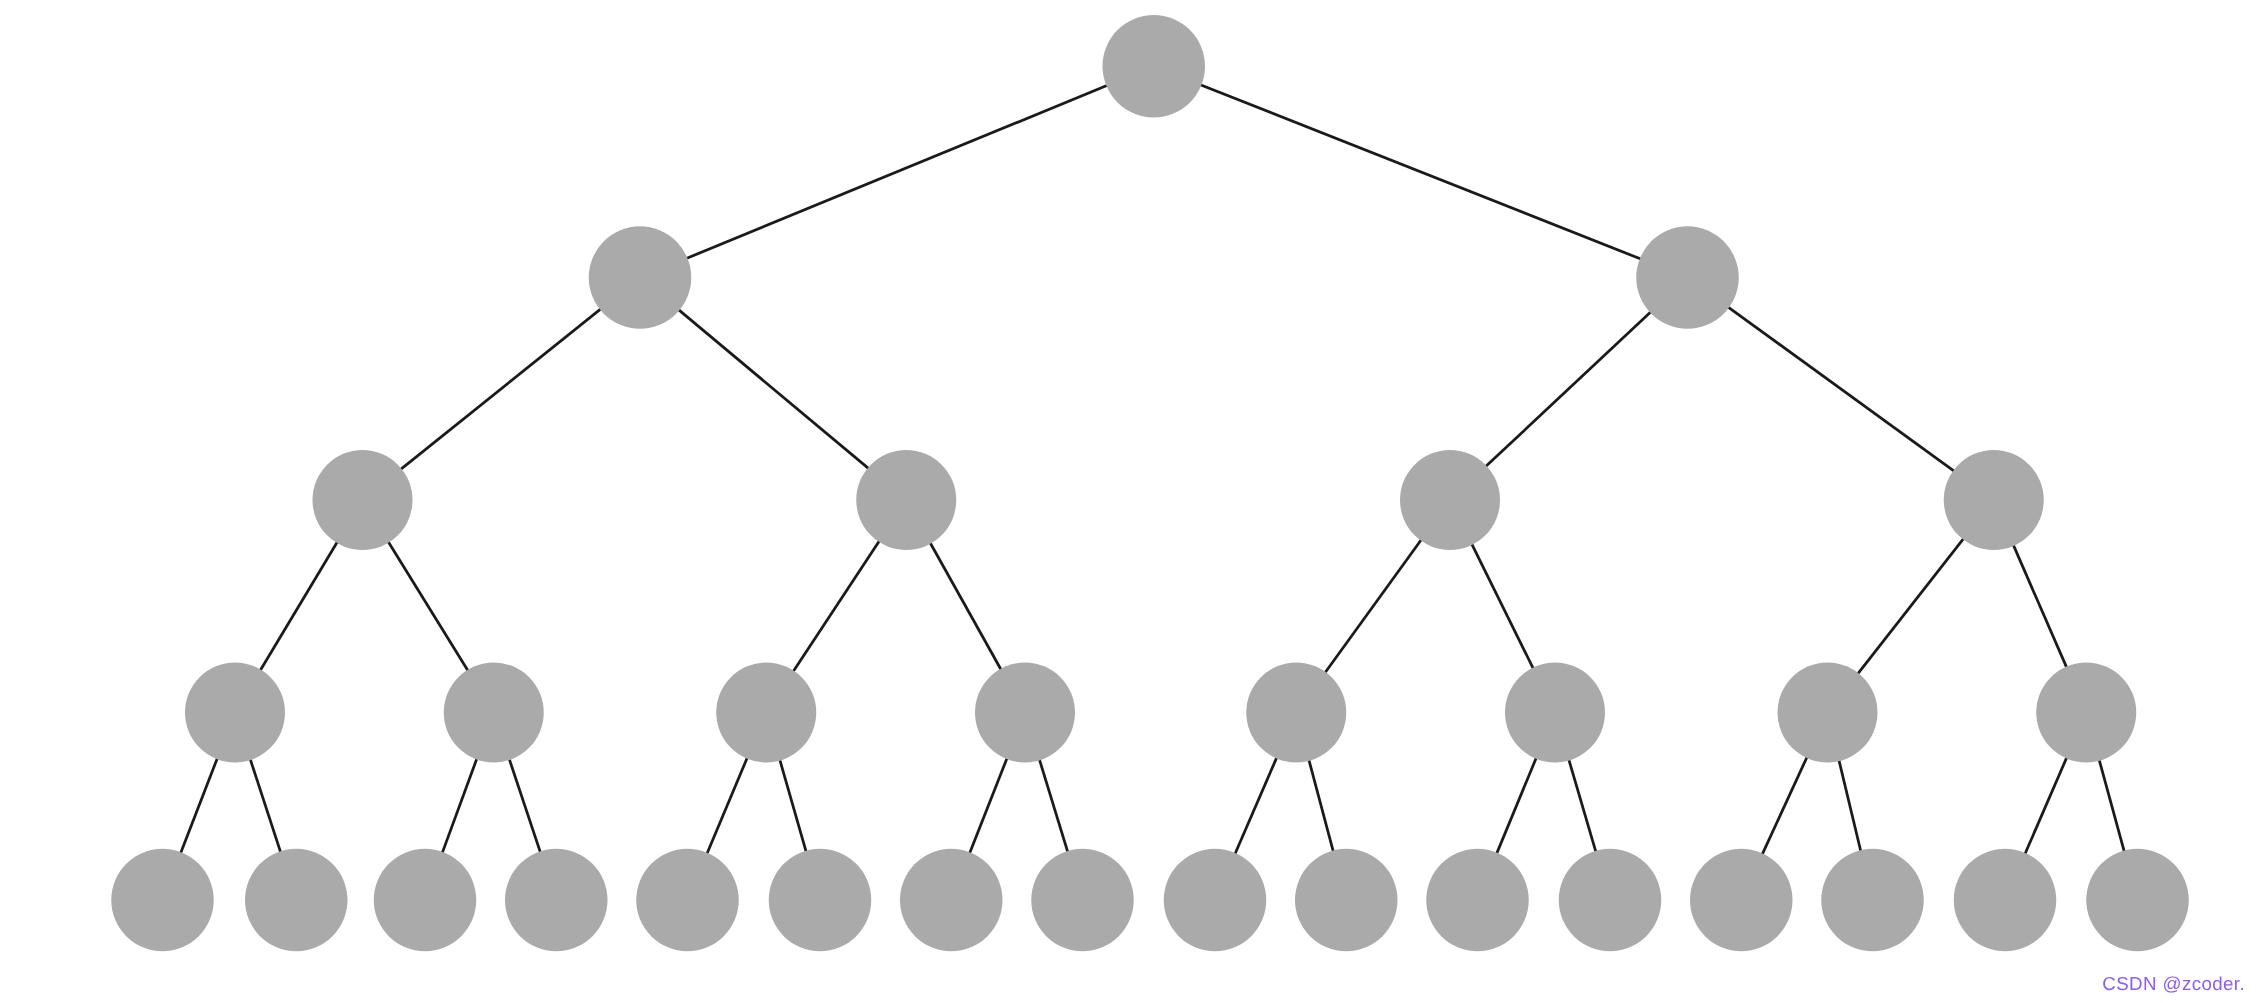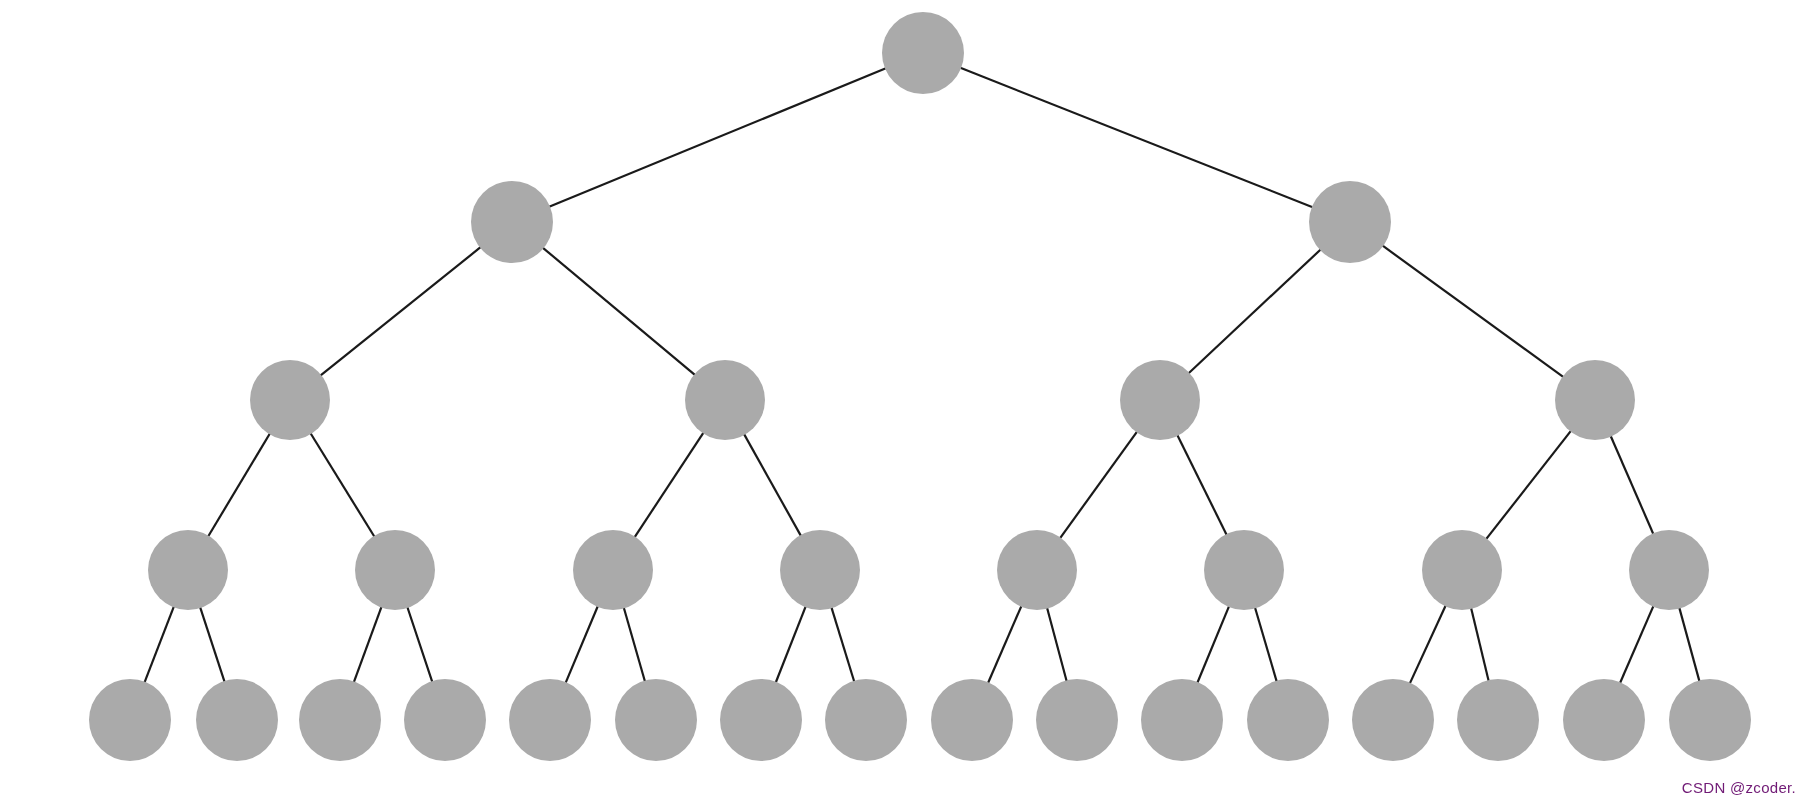--- a/index.html
+++ b/index.html
@@ -114,15 +114,15 @@
         <circle class="tree-node" cx="1077" cy="720" r="41" fill="#aaaaaa"></circle>
         <circle class="tree-node" cx="1182" cy="720" r="41" fill="#aaaaaa"></circle>
         <circle class="tree-node" cx="1288" cy="720" r="41" fill="#aaaaaa"></circle>
         <circle class="tree-node" cx="1393" cy="720" r="41" fill="#aaaaaa"></circle>
         <circle class="tree-node" cx="1498" cy="720" r="41" fill="#aaaaaa"></circle>
         <circle class="tree-node" cx="1604" cy="720" r="41" fill="#aaaaaa"></circle>
         <circle class="tree-node" cx="1710" cy="720" r="41" fill="#aaaaaa"></circle>
       </g>
   </svg>
 
-  <div id="watermark" style="color: #701a75; margin-top: 31px;">CSDN @zcoder.</div>
+  <div id="watermark" style="color: #8b5cf6; margin-top: 31px;">CSDN @zcoder.</div>
 
 </div>
 
 </body></html>

